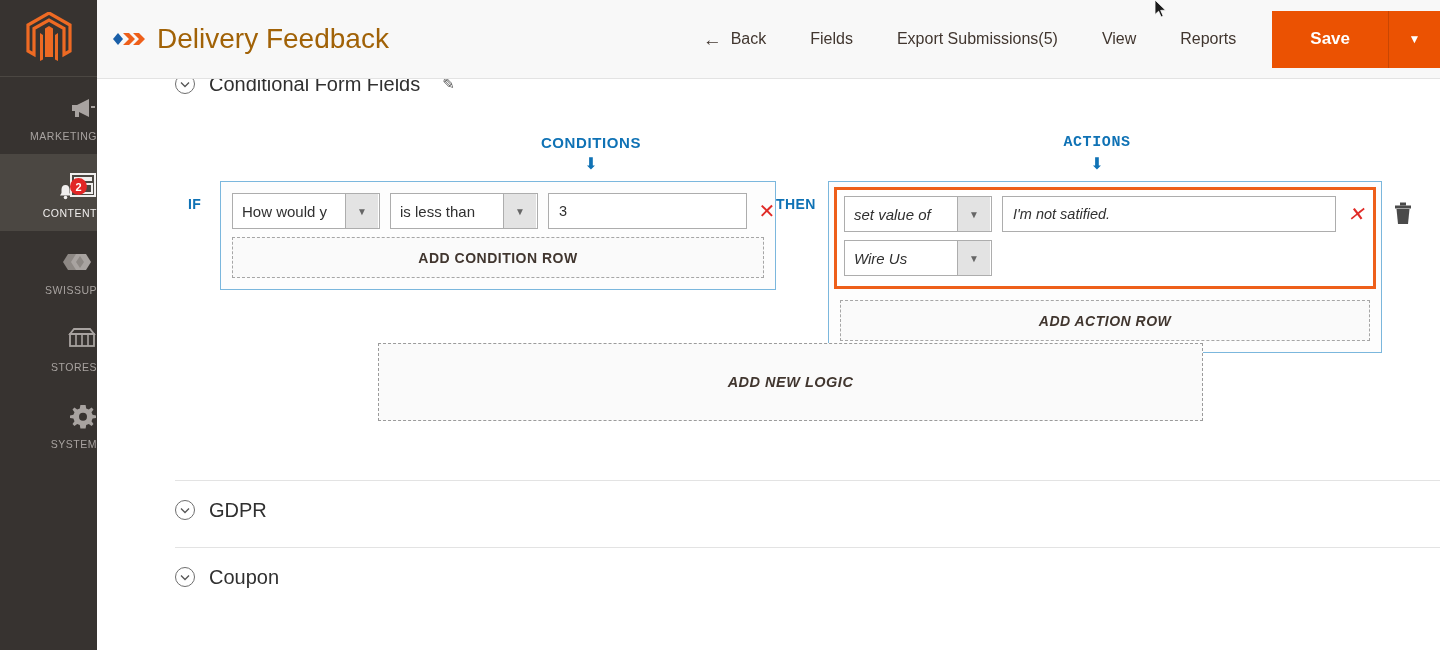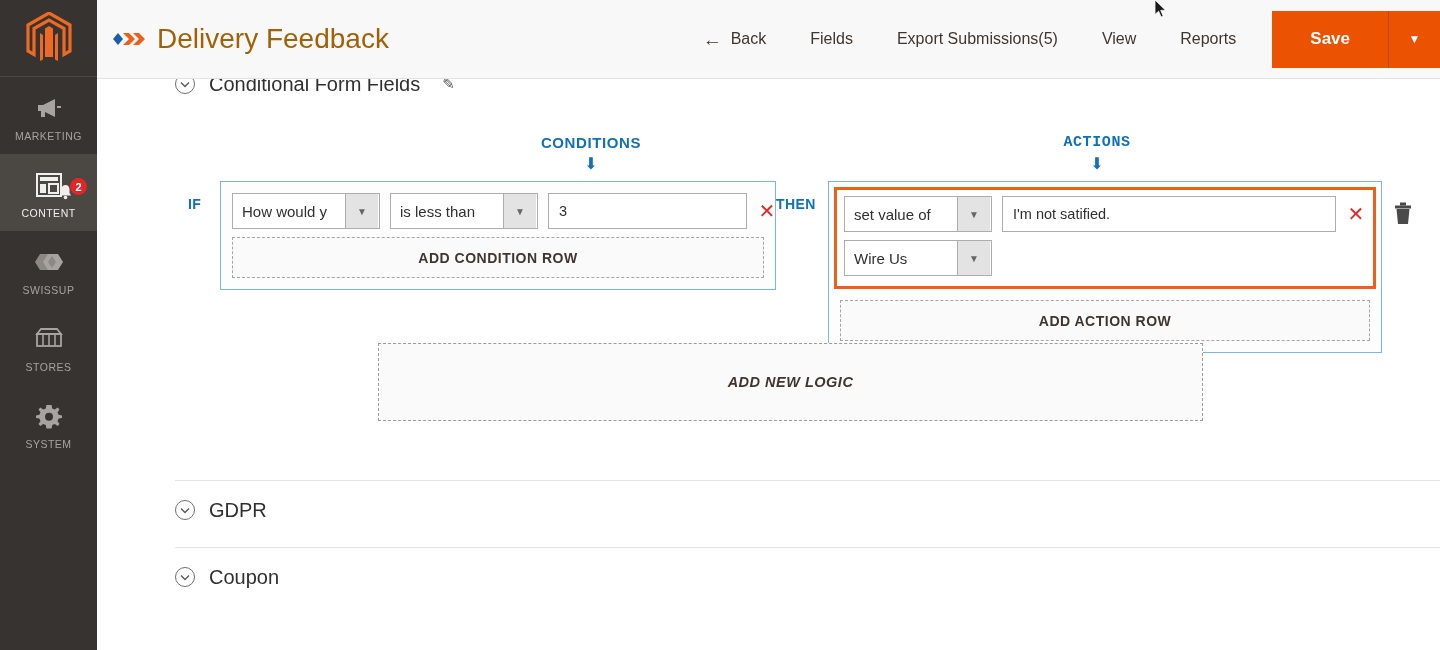--- a/index.html
+++ b/index.html
@@ -22,21 +22,21 @@
   }
   .logo-tile {
     width: 97px; height: 77px;
     display: flex; align-items: center; justify-content: center;
     border-bottom: 1px solid #4b4742;
   }
   .m-logo { width: 46px; height: 52px; display:block; }
 
   .nav-item {
     width: 97px; padding: 14px 0 12px 0;
-    display: flex; flex-direction: column; align-items: center;
+    display: flex; flex-direction: column; align-items: flex-end;
     position: relative; cursor: pointer;
   }
   .nav-item.active { background: #4b4742; }
   .nav-icon { height: 34px; display:flex; align-items:center; justify-content:center; }
   .nav-label {
     margin-top: 5px;
     font-size: 10.5px; letter-spacing: .5px;
     color: #a8a3a0; text-transform: uppercase;
     font-family: "Liberation Sans", sans-serif;
   }
@@ -268,21 +268,21 @@
               </div>
               <div class="textfield" style="width:199px; flex:0 0 199px;">3</div>
               <span class="x-remove">✕</span>
             </div>
           </div>
           <div class="add-row-btn">ADD CONDITION ROW</div>
         </div>
 
         <div class="side-label" style="left:679px;">THEN</div>
 
-        <div class="panel" style="left:731px; top:9px; width:554px;">
+        <div class="panel" style="left:731px; top:9px; width:554px;font-style:italic;">
           <div class="highlight-box">
             <div class="row-line">
               <div class="selectish" style="width:148px;">
                 <span class="val" style="width:112px;">set value of</span>
                 <span class="caret">▼</span>
               </div>
               <div class="textfield">I'm not satified.</div>
               <span class="x-remove">✕</span>
             </div>
             <div class="row-line">

